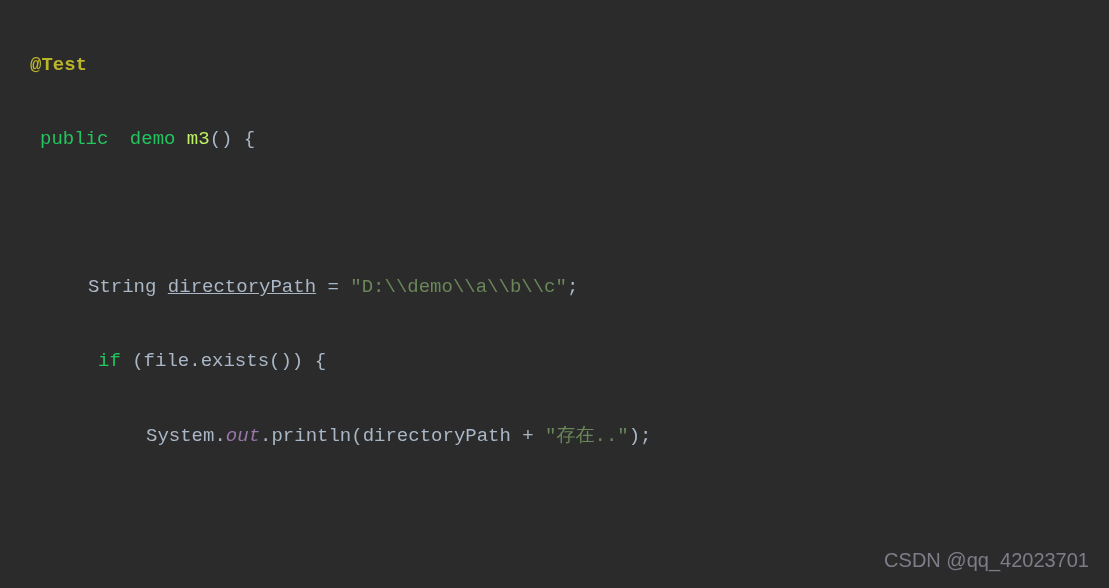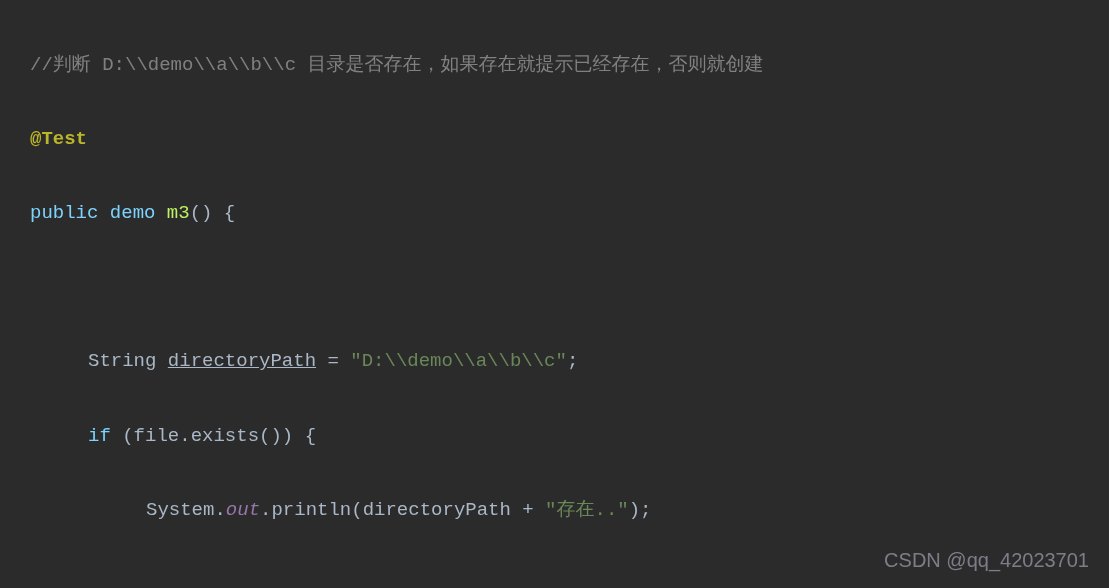--- a/index.html
+++ b/index.html
@@ -18,21 +18,21 @@
       height: 588px;
       overflow: hidden;
       position: relative;
     }
     .code-container {
       white-space: pre;
       padding-left: 30px;
     }
     .comment { color: #808080; }
     .annotation { color: #bbb529; font-weight: bold; }
-    .keyword { color: #7dd3fc; }
+    .keyword { color: #22c55e; margin-left: 10px; }
     .type { color: #a9b7c6; }
     .method-decl { color: #bef264; }
     .identifier { color: #a9b7c6; text-decoration: underline; }
     .string { color: #6a8759; }
     .static-field { color: #9876aa; font-style: italic; }
     .paren { color: #a9b7c6; }
     .line {
       display: block;
     }
     .watermark {
@@ -44,21 +44,20 @@
       opacity: 0.75;
       font-family: sans-serif;
     }
     .indent2 { padding-left: 58px; }
     .indent3 { padding-left: 116px; }
   </style>
 </head>
 <body>
 
 <div class="code-container">
-<span class="line"><span class="comment">//判断 D:\\demo\\a\\b\\c 目录是否存在，如果存在就提示已经存在，否则就创建</span></span>
 <span class="line"><span class="annotation">@Test</span></span>
 <span class="line"><span class="keyword">public</span> <span class="keyword">demo</span> <span class="method-decl">m3</span><span class="paren">() {</span></span>
 <span class="line"> </span>
 <span class="line indent2"><span class="type">String</span> <span class="identifier">directoryPath</span><span> = </span><span class="string">"D:\\demo\\a\\b\\c"</span><span>;</span></span>
 <span class="line indent2"><span class="keyword">if</span><span> (file.exists()) {</span></span>
 <span class="line indent3"><span>System.</span><span class="static-field">out</span><span>.println(directoryPath + </span><span class="string">"存在.."</span><span>);</span></span>
 
 
 
 

